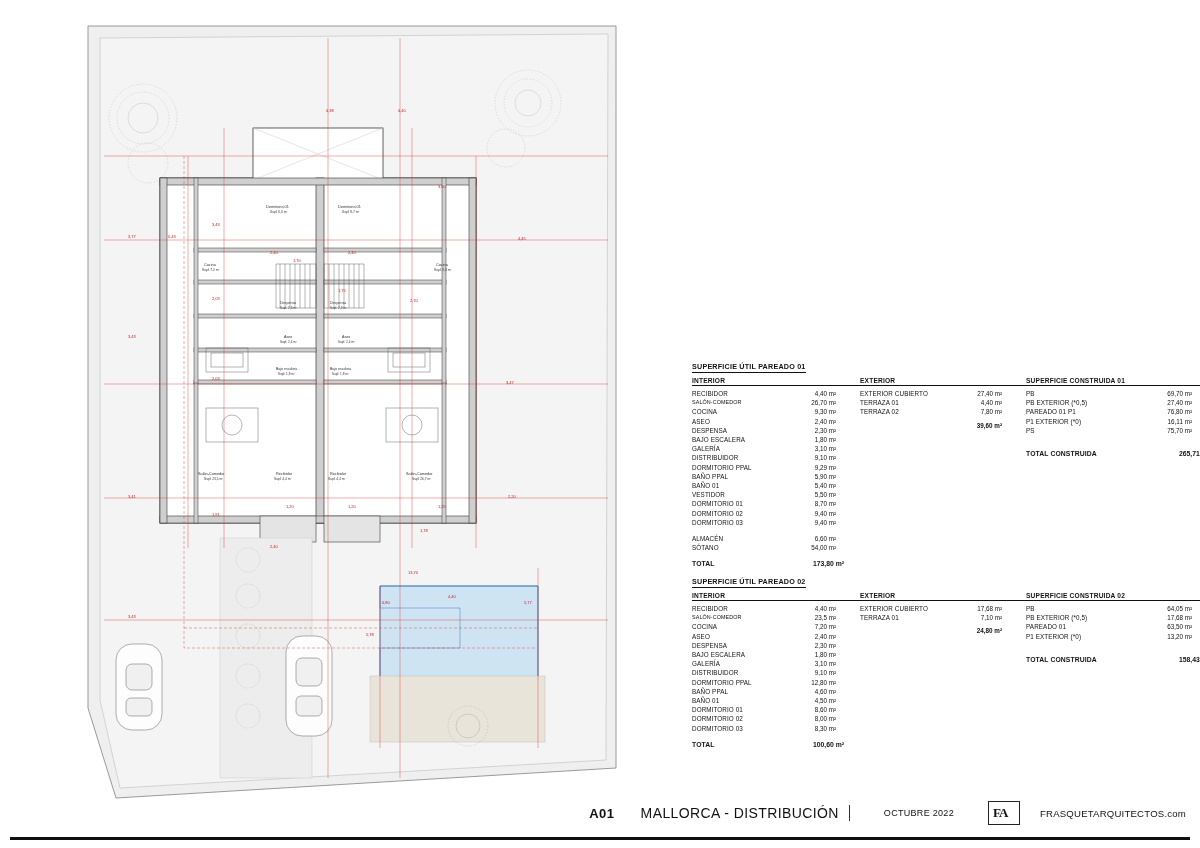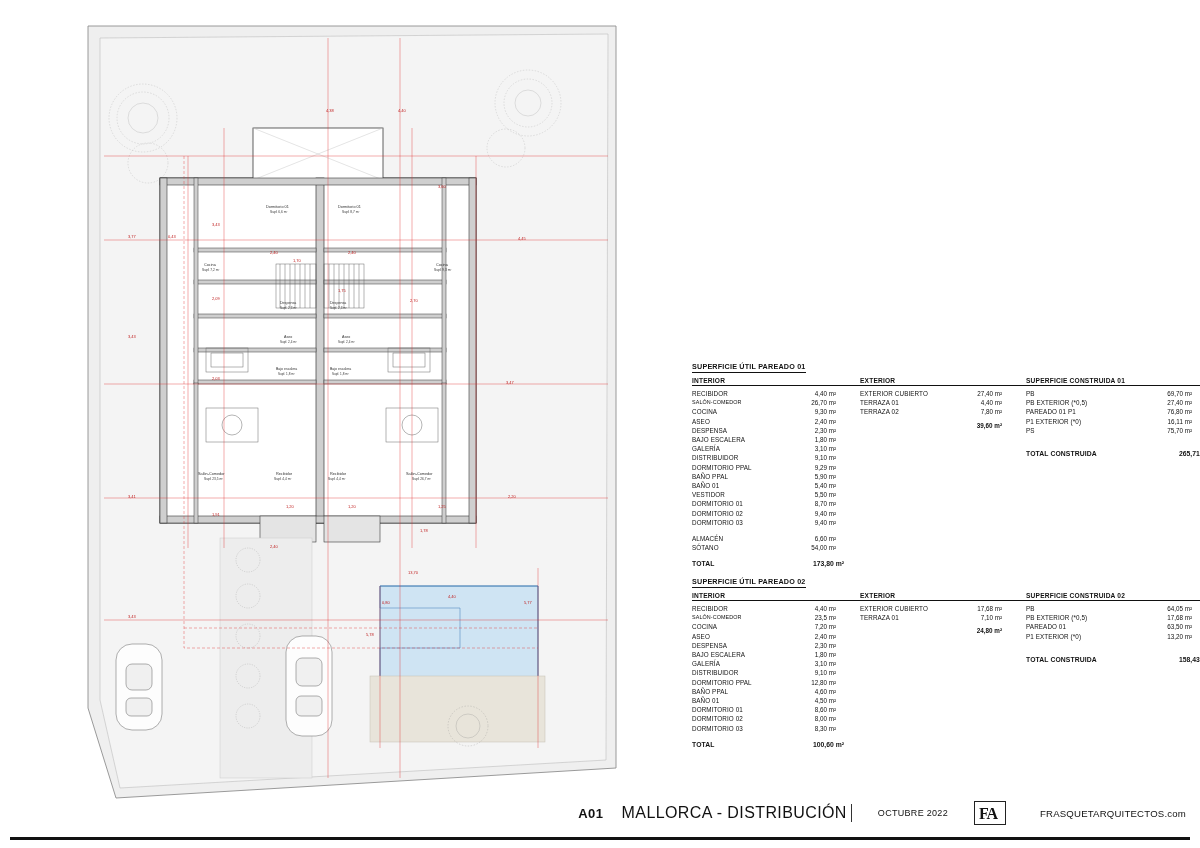--- a/index.html
+++ b/index.html
@@ -112,59 +112,58 @@
   .titlebar {
     position: absolute;
     left: 0;
     right: 0;
     bottom: 18px;
     height: 34px;
     display: flex;
     align-items: center;
     justify-content: flex-end;
     padding-right: 14px;
-    gap: 4px;
+    gap: 12px;
   }
   .tb-code {
     font-size: 13px;
     font-weight: bold;
     letter-spacing: .5px;
     padding-right: 14px;
   }
   .tb-name {
-    font-size: 16px;
+    font-size: 14px;
     letter-spacing: .4px;
-    padding-right: 4px;
+    padding-right: 10px;
     border-right: 1px solid #333;
   }
   .tb-date {
     font-size: 9px;
     letter-spacing: .3px;
     padding: 0 22px;
   }
   .tb-logo {
     width: 30px;
     height: 22px;
     border: 1px solid #222;
     position: relative;
     margin-right: 8px;
   }
   .tb-logo span {
     position: absolute;
     left: 4px;
     top: 3px;
-    font-size: 16px;
+    font-size: 13px;
     font-weight: bold;
     letter-spacing: -1px;
     font-family: "Liberation Serif", serif;
   }
   .tb-web {
     font-size: 9.6px;
     letter-spacing: .2px;
-    margin-left: 22px;
   }
   .bottom-rule {
     position: absolute;
     left: 10px;
     right: 10px;
     bottom: 8px;
     height: 3px;
     background: #111;
   }
 </style>

